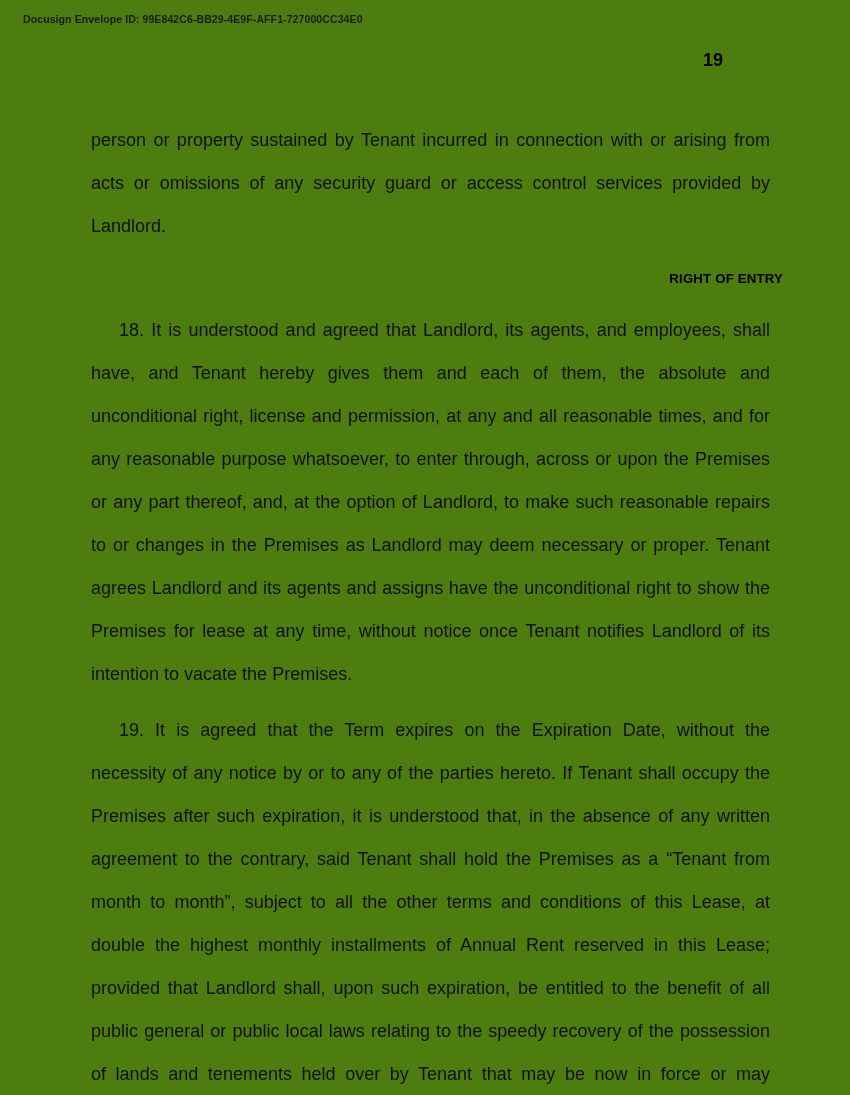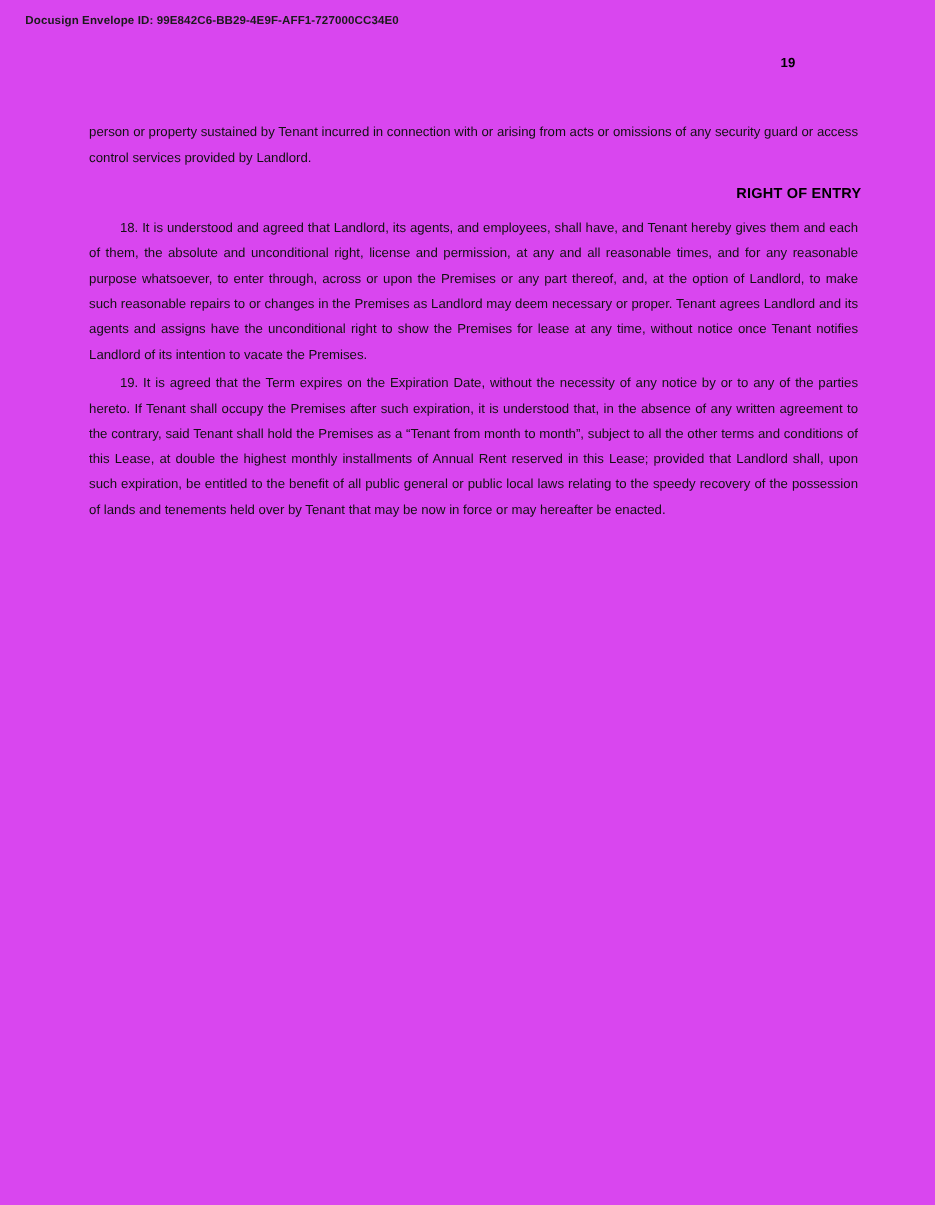--- a/index.html
+++ b/index.html
@@ -11,52 +11,52 @@
     width: 850px;
     height: 1095px;
     position: relative;
     font-family: "Liberation Sans", sans-serif;
     color: #000000;
     overflow: hidden;
   }
   .page {
     position: absolute;
     inset: 0;
-    background: #d946ef;
+    background: #4d7c0f;
   }
   .docusign-header {
     position: absolute;
     top: 13px;
     left: 23px;
     font-size: 10.5px;
     font-weight: 600;
     letter-spacing: 0.1px;
     color: #1b1b1b;
     white-space: nowrap;
   }
   .page-number {
     position: absolute;
     top: 50px;
     left: 0;
     width: 723px;
     text-align: right;
-    font-size: 12px;
+    font-size: 18px;
     font-weight: bold;
     color: #000;
   }
   .body-block {
     position: absolute;
     top: 106px;
     left: 78px;
     width: 705px;
   }
   p.para {
-    margin: 3px;
-    font-size: 12px;
-    line-height: 23px;
+    margin: 13px;
+    font-size: 18px;
+    line-height: 43px;
     text-align: justify;
     text-justify: inter-word;
     color: #111111;
     -webkit-hyphens: none;
     hyphens: none;
   }
   p.para.indent-clause {
     text-indent: 28px;
   }
   p.para.indent-deep {

